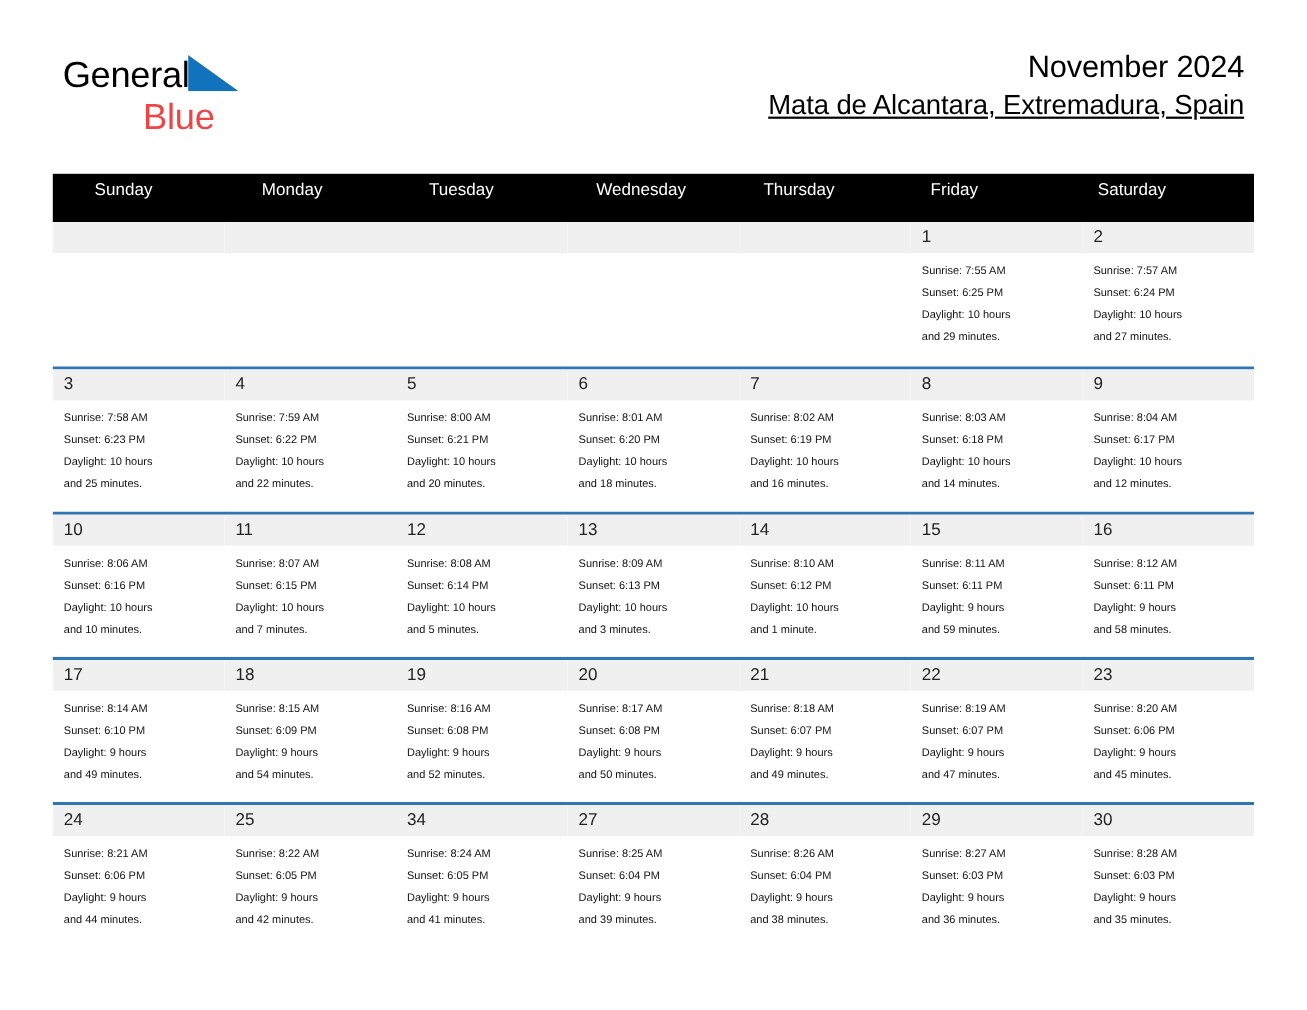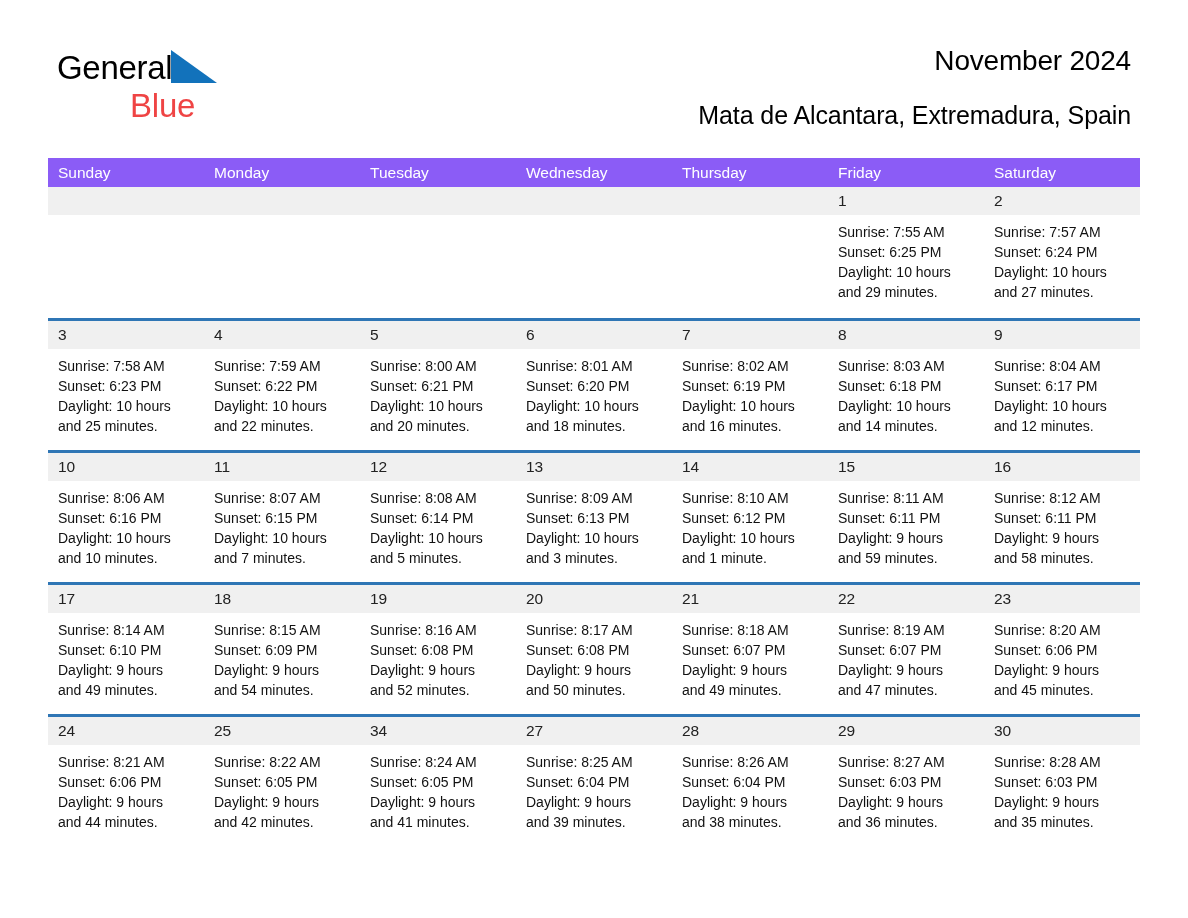--- a/index.html
+++ b/index.html
@@ -67,35 +67,37 @@
     font-weight: normal;
     color: #000000;
     line-height: 1.05;
     letter-spacing: -0.2px;
   }
   .location {
     font-size: 25px;
     font-weight: normal;
     color: #000000;
     line-height: 1.1;
-    margin-top: 27px;
+    margin-top: 8px;
     letter-spacing: -0.1px;
+    text-decoration: underline;
   }
 
   
   .calendar {
     position: absolute;
     left: 48px;
     top: 158px;
     width: 1092px;
   }
   .weekday-row {
     display: flex;
-    background: #8b5cf6;
-    height: 29px;
+    background: #000000;
+    height: 44px;
+    padding-left: 28px;
   }
   .weekday {
     flex: 1 1 0;
     color: #ffffff;
     font-size: 15.5px;
     line-height: 29px;
     padding-left: 10px;
     box-sizing: border-box;
   }
   .week-row {
@@ -121,21 +123,21 @@
     padding-left: 10px;
     font-size: 15.5px;
     line-height: 28px;
     color: #222222;
   }
   .day-cell.empty .datebar {
     background: #f0f0f0;
   }
   .day-info {
     padding: 7px 10px 0 10px;
-    font-size: 14px;
+    font-size: 10px;
     line-height: 20px;
     color: #111111;
   }
   .day-info div {
     white-space: nowrap;
   }
 </style>
 </head>
 <body>
 

